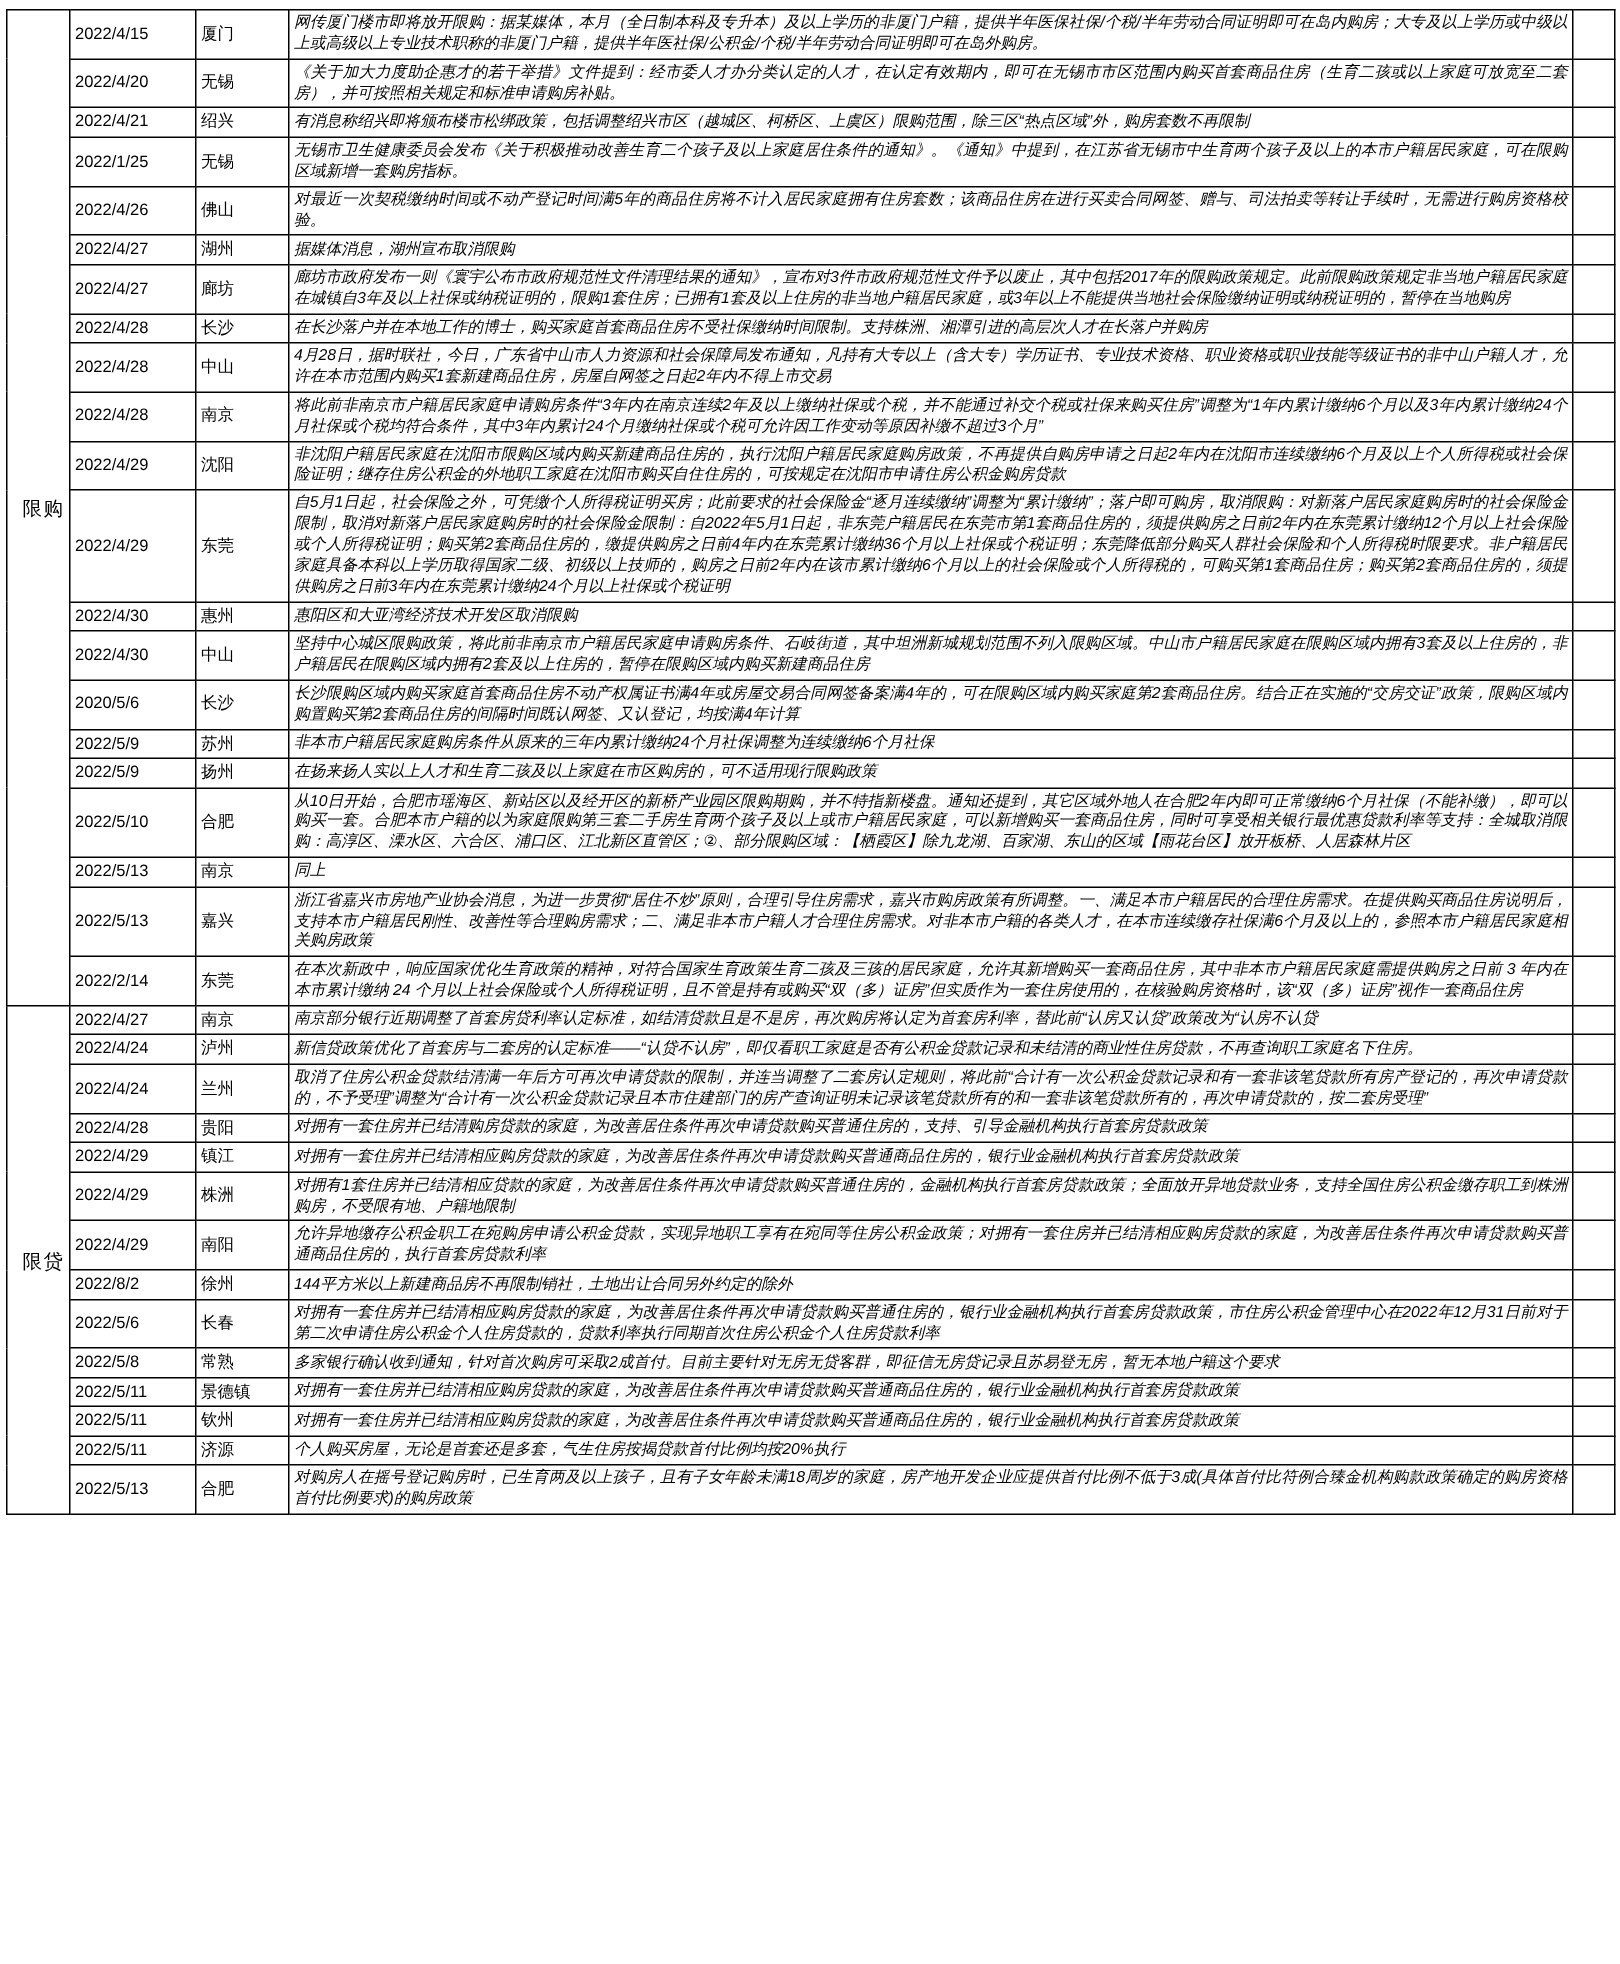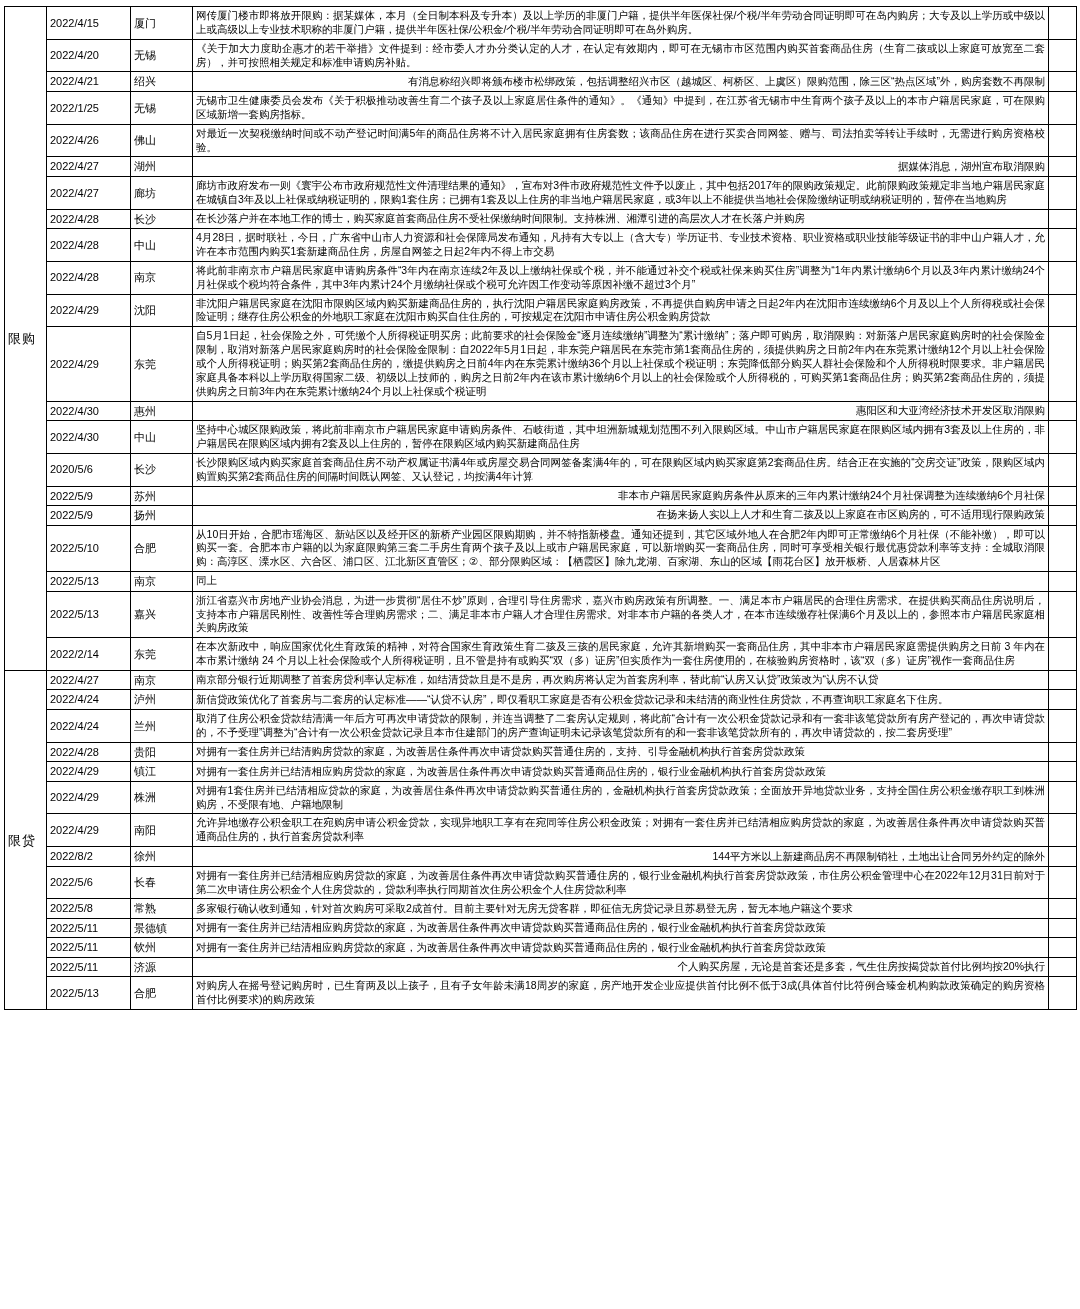--- a/index.html
+++ b/index.html
@@ -5,25 +5,25 @@
   html,body{margin:0;padding:0;background:#ffffff;}
   body{font-family:"Liberation Sans","DejaVu Sans",sans-serif;color:#000;}
   .sheet{width:1080px;box-sizing:border-box;padding:6px 4px 6px 4px;}
   table{border-collapse:collapse;width:1072px;table-layout:fixed;}
   col.c-cat{width:42px;}
   col.c-date{width:84px;}
   col.c-city{width:62px;}
   col.c-desc{width:856px;}
   col.c-tail{width:28px;}
   td{border:1px solid #000;vertical-align:middle;font-size:10.5px;line-height:1.32;padding:2px 3px;}
-  td.cat{text-align:left;font-size:13px;letter-spacing:1px;}
+  td.cat{text-align:right;font-size:13px;letter-spacing:1px;}
   td.date{font-size:11px;white-space:nowrap;margin-top:47px;}
   td.city{text-align:left;font-size:11px;white-space:nowrap;}
-  td.desc{text-align:justify;text-justify:inter-ideograph;}
-  td.desc.center{text-align:right;}
+  td.desc{text-align:justify;text-justify:inter-ideograph;font-style:italic;}
+  td.desc.center{text-align:left;}
   td.tail{border-left:1px solid #000;border-right:1px solid #000;}
   .sec-top td{border-top:1.6px solid #000;}
 </style>
 </head>
 <body>
 
 <div class="sheet">
   <table>
     <colgroup>
       <col class="c-cat">

